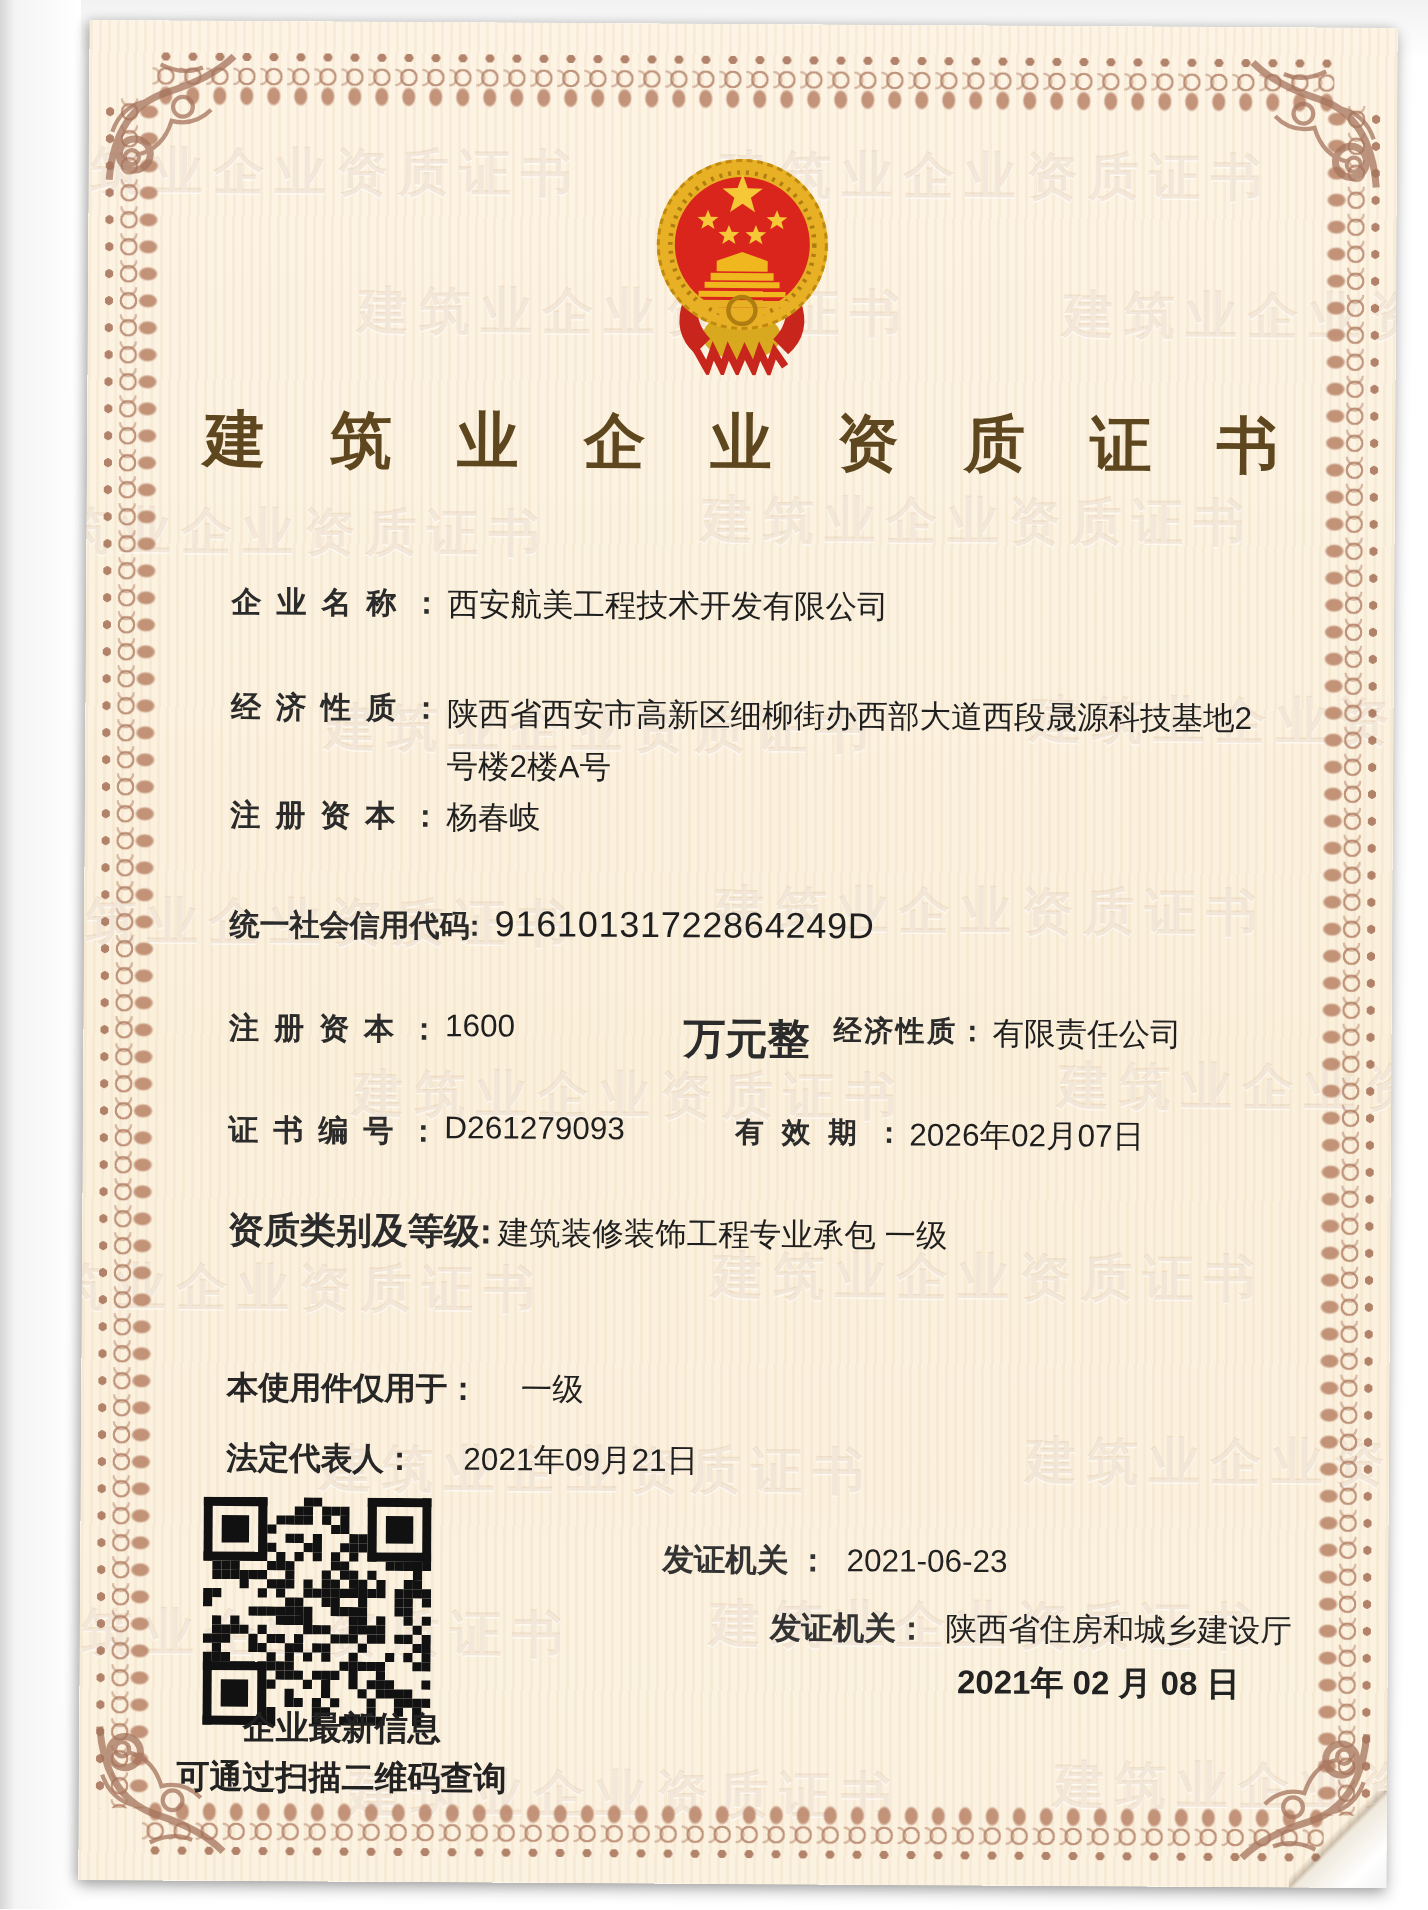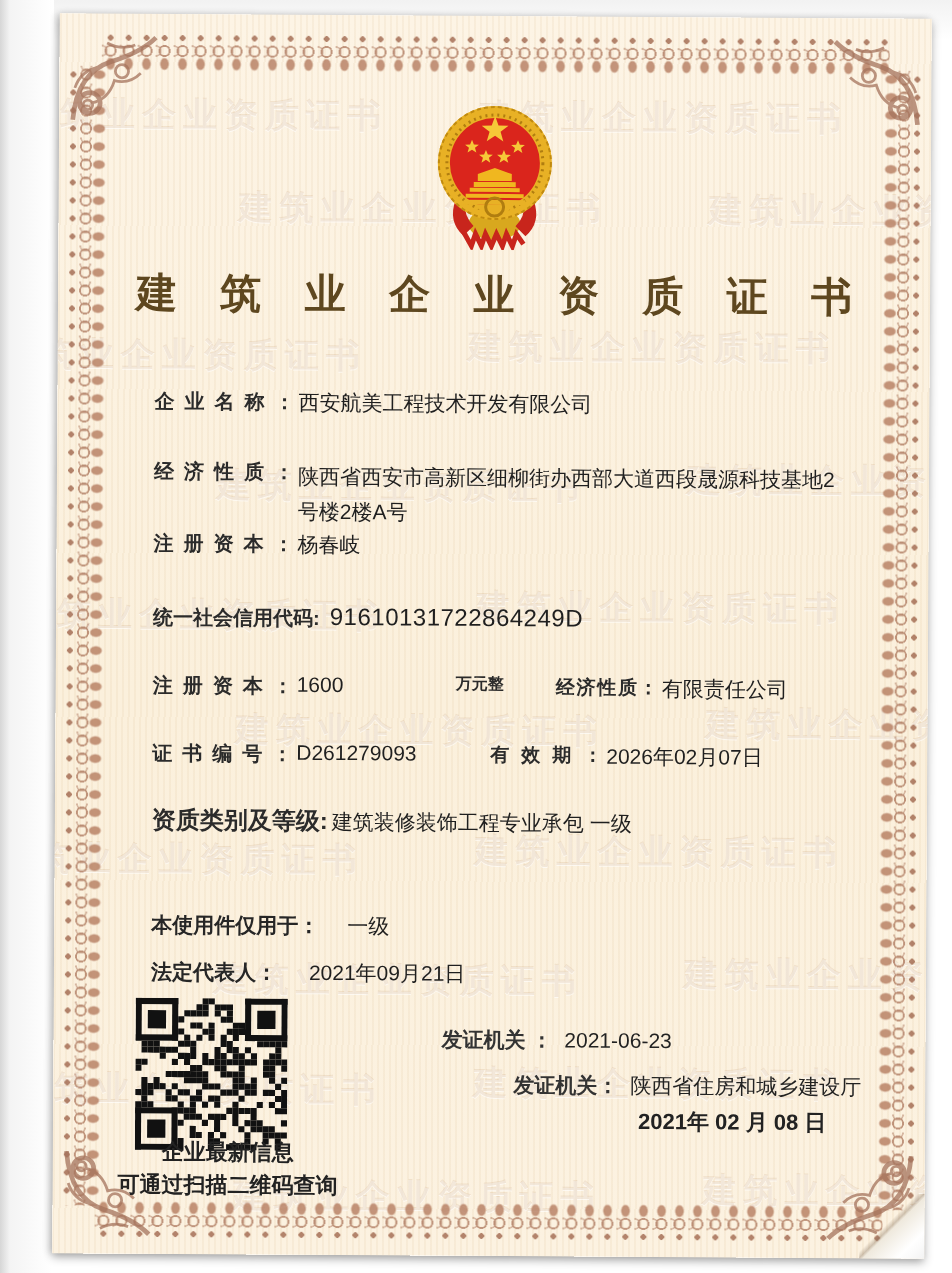--- a/index.html
+++ b/index.html
@@ -52,21 +52,21 @@
   .row{position:absolute;left:97px;right:36px;font-size:21px;color:#1f1f1f;}
   .lbl{display:inline-block;width:140px;text-align:justify;text-align-last:justify;
        font-weight:700;font-size:20px;color:#2b2b2b;vertical-align:top;}
   .lbl.narrow{width:112px;font-size:19px;}
   .lbl.eco{width:102px;font-size:19px;font-family:Liberation Mono, monospace;}
   .plainlbl{font-weight:700;font-size:20px;color:#2b2b2b;}
   .val{margin-left:4px;}
   .val.addr{display:inline-block;width:552px;line-height:35px;vertical-align:top;}
   .code-val{font-size:24px;letter-spacing:.5px;margin-left:10px;}
   .inline-abs{position:absolute;top:0;}
-  .unit{font-weight:700;font-size:16px;color:#2b2b2b;}
+  .unit{font-weight:700;font-size:28px;color:#2b2b2b;}
   .b21{font-weight:700;font-size:21px;color:#262626;}
   .foot-lbl{font-weight:700;font-size:21px;color:#333;}
   .foot-val{font-size:21px;color:#222;margin-left:12px;}
   .qr{position:absolute;left:82px;top:984px;width:152px;height:152px;}
   .qr svg{display:block;}
   .qr-cap{position:absolute;left:20px;width:310px;text-align:center;font-weight:700;
           font-size:22px;color:#222;}
   .curl{position:absolute;right:-1px;bottom:-1px;width:66px;height:66px;
         background:linear-gradient(135deg, rgba(0,0,0,0) 44%, rgba(120,100,80,.35) 49%, #efe9dd 52%, #ffffff 78%, #f2f2f2 100%);}
 </style>

